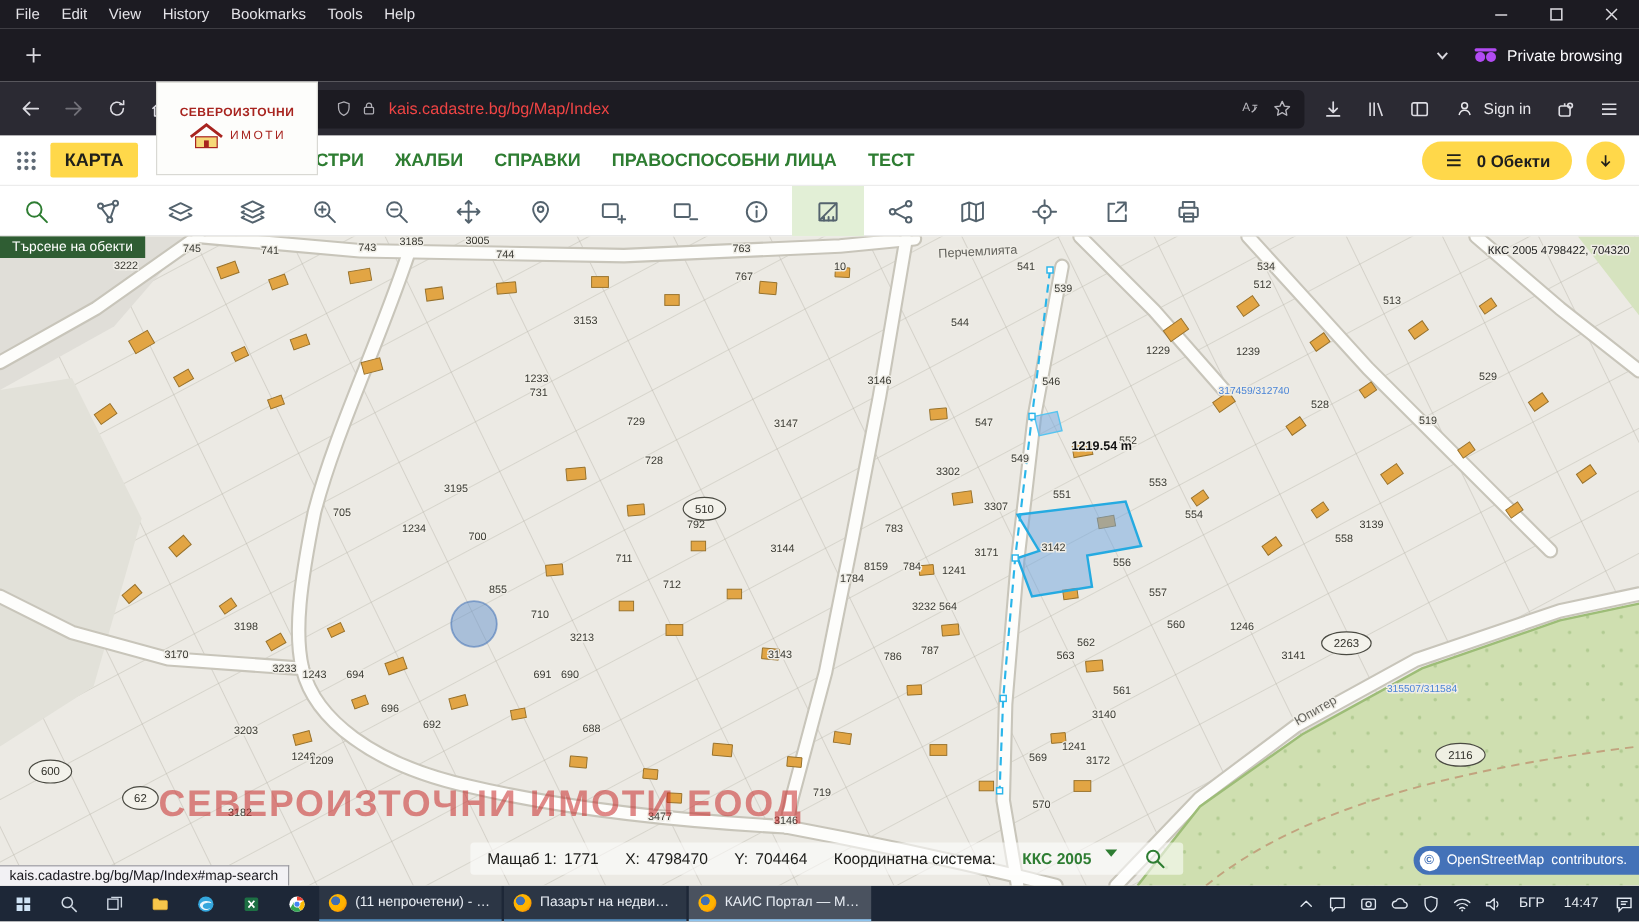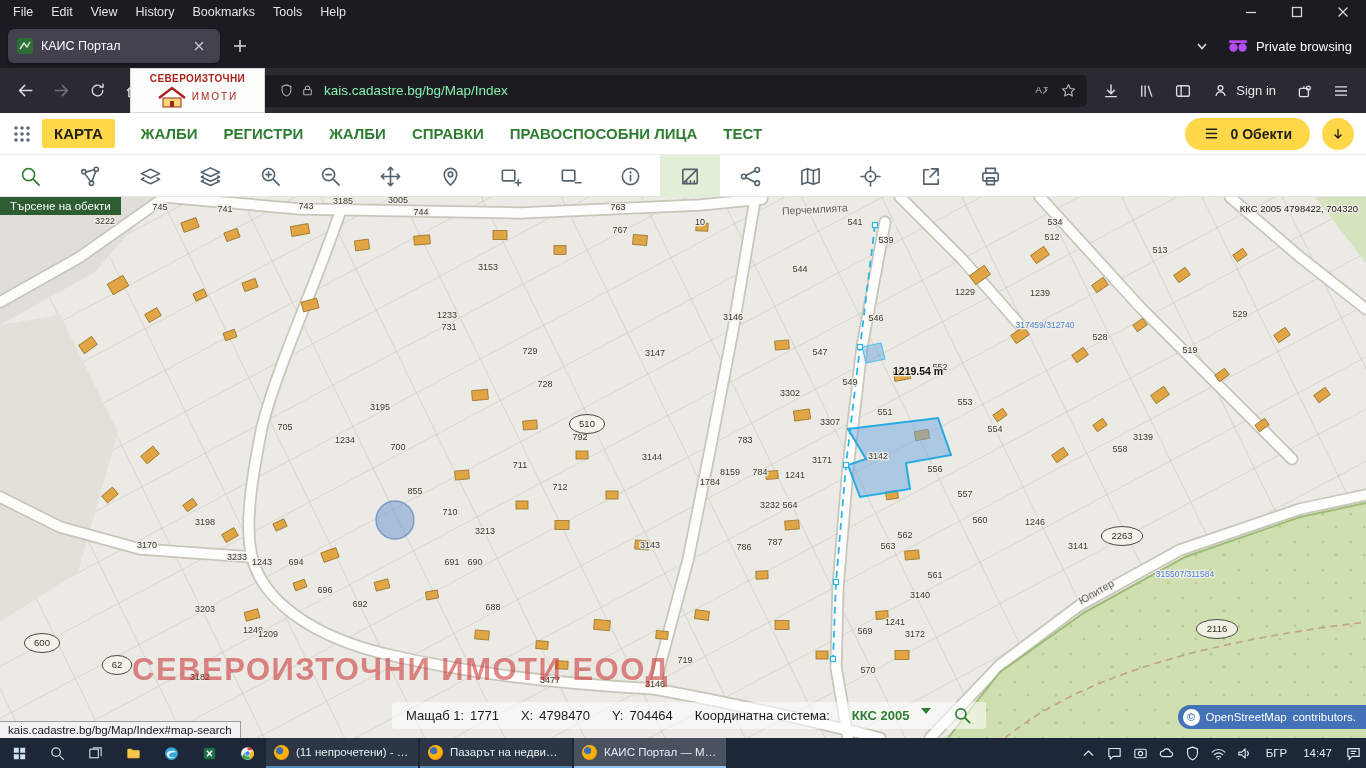--- a/index.html
+++ b/index.html
@@ -16,28 +16,28 @@
   .tabbar{height:44px;background:#1c1b22;display:flex;align-items:center;padding:0 8px;color:#e4e3e8}
   .tab{width:212px;height:34px;background:#42414d;border-radius:6px;display:flex;align-items:center;gap:8px;padding:0 9px;font-size:12.5px;color:#fbfbfe;box-shadow:0 1px 3px rgba(0,0,0,.45)}
   .tab-title{flex:1;white-space:nowrap;overflow:hidden}
   .tiny-btn{width:24px;height:24px;border-radius:4px;display:flex;align-items:center;justify-content:center;flex:none}
   .newtab{width:32px;height:32px;border-radius:5px;display:flex;align-items:center;justify-content:center;margin-left:4px}
   .tab-right{margin-left:auto;display:flex;align-items:center;gap:14px;font-size:13px;padding-right:6px}
   .private-pill{display:flex;align-items:center;gap:8px;color:#fbfbfe}
   .navbar{height:45px;background:#2b2a33;display:flex;align-items:center;padding:0 8px;gap:2px}
   .nav-btn{width:34px;height:32px;border-radius:5px;display:flex;align-items:center;justify-content:center;color:#dcdbe2;flex:none}
   .nav-btn.dim{opacity:.4}
-  .urlbar{flex:1;height:32px;background:#1c1b22;border-radius:5px;margin:0 5px;display:flex;align-items:center;padding:0 10px;color:#86efac;font-size:13.5px}
+  .urlbar{flex:1;height:32px;background:#1c1b22;border-radius:5px;margin:0 5px;display:flex;align-items:center;padding:0 10px;color:#ef4444;font-size:13.5px}
   .url-shield{margin-left:112px;display:flex;gap:7px;align-items:center;opacity:.85}
   .url-text{margin-left:10px;white-space:nowrap}
   .url-right{margin-left:auto;display:flex;gap:10px;align-items:center;opacity:.9}
   .signin{display:flex;align-items:center;gap:7px;height:30px;padding:0 10px;border-radius:5px;color:#e6e5ea;font-size:13px}
 
   
-  .logo{position:absolute;left:130px;top:68px;width:135px;height:45px;background:#fdfdfb;border:1px solid #d9d9d4;z-index:60;display:flex;flex-direction:column;align-items:center;justify-content:center;gap:1px}
+  .logo{position:absolute;left:130px;top:68px;width:135px;height:78px;background:#fdfdfb;border:1px solid #d9d9d4;z-index:60;display:flex;flex-direction:column;align-items:center;justify-content:center;gap:1px}
   .logo .l1{color:#a8241f;font-weight:bold;font-size:10px;letter-spacing:.4px}
   .logo-row{display:flex;align-items:center;gap:5px}
   .logo .l2{color:#a8241f;font-weight:normal;font-size:10px;letter-spacing:2px}
 
   
   .site-header{height:42px;background:#fff;display:flex;align-items:center;padding:0 12px;gap:0;border-bottom:1px solid #ececec}
   .grid-icon{margin-right:10px}
   .site-nav{display:flex;align-items:center;gap:26px}
   .site-nav-item{color:#2e7d32;font-weight:bold;font-size:15px;white-space:nowrap}
   .site-nav-item.active{background:#ffd84a;color:#20201a;padding:6px 12px;border-radius:2px}
@@ -101,32 +101,20 @@
       </div>
     <div class="wc">
         <svg width="12" height="12" viewBox="0 0 12 12">
           <path d="M1.5 1.5 L10.5 10.5 M10.5 1.5 L1.5 10.5" stroke="currentColor" stroke-width="1.3"></path>
         </svg>
       </div>
   </div>
 </div>
 
 <div class="tabbar">
-  <div class="tab">
-    <svg width="16" height="16" viewBox="0 0 16 16">
-        <rect width="16" height="16" rx="3" fill="#2c6e35"></rect>
-        <path d="M3 11 L7 5 L10 9 L13 4" stroke="#d8e8c9" stroke-width="1.4" fill="none"></path>
-      </svg>
-    <span class="tab-title">КАИС Портал</span>
-    <span class="tiny-btn">
-        <svg width="12" height="12" viewBox="0 0 12 12">
-          <path d="M2 2 L10 10 M10 2 L2 10" stroke="#c9c8cf" stroke-width="1.4"></path>
-        </svg>
-      </span>
-  </div>
   <span class="newtab">
       <svg width="14" height="14" viewBox="0 0 14 14">
         <path d="M7 1 V13 M1 7 H13" stroke="#d8d7dd" stroke-width="1.5"></path>
       </svg>
     </span>
   <div class="tab-right">
     <span class="tiny-btn">
         <svg width="14" height="14" viewBox="0 0 14 14">
           <path d="M3 5 L7 9.5 L11 5" stroke="#d8d7dd" stroke-width="1.6" fill="none"></path>
         </svg>

